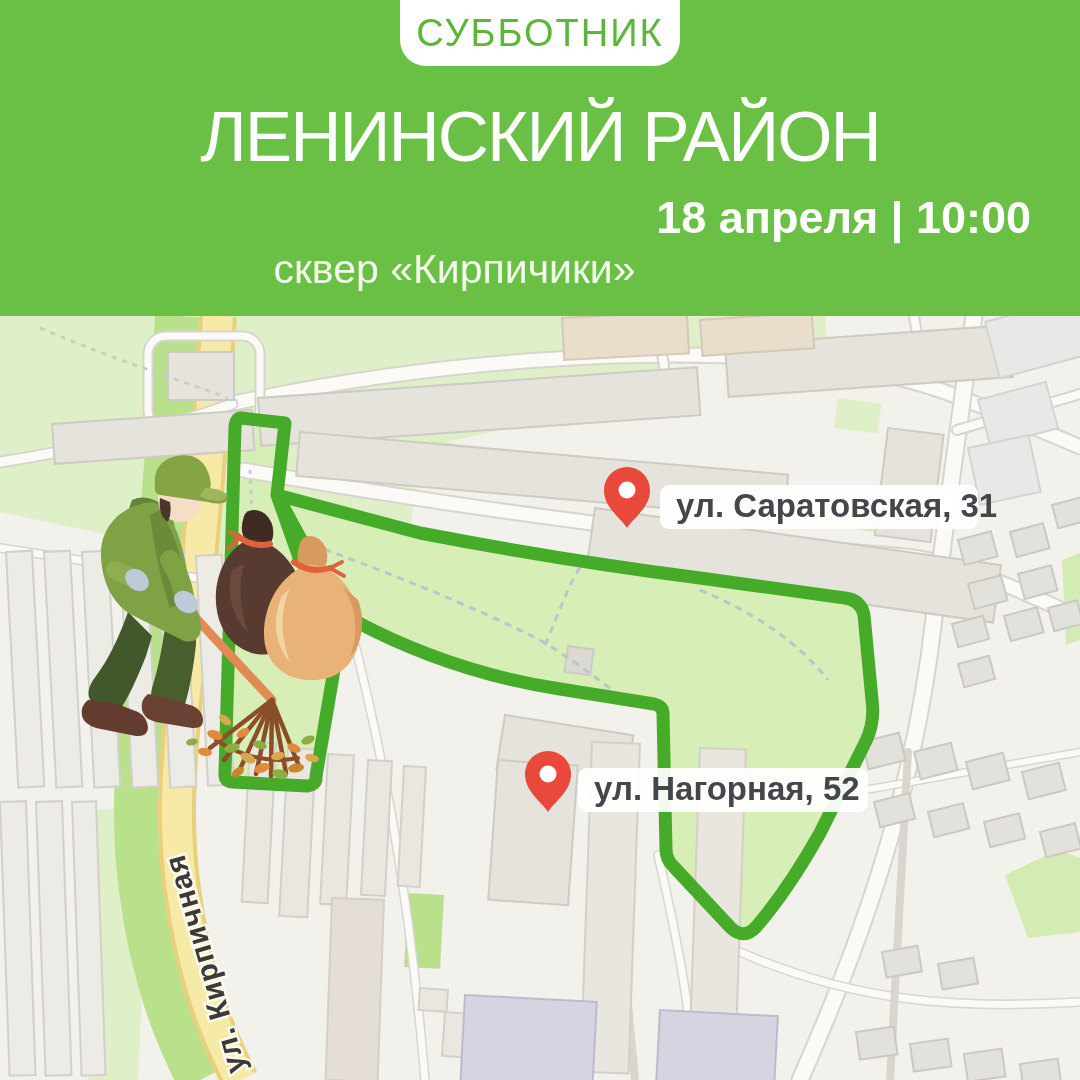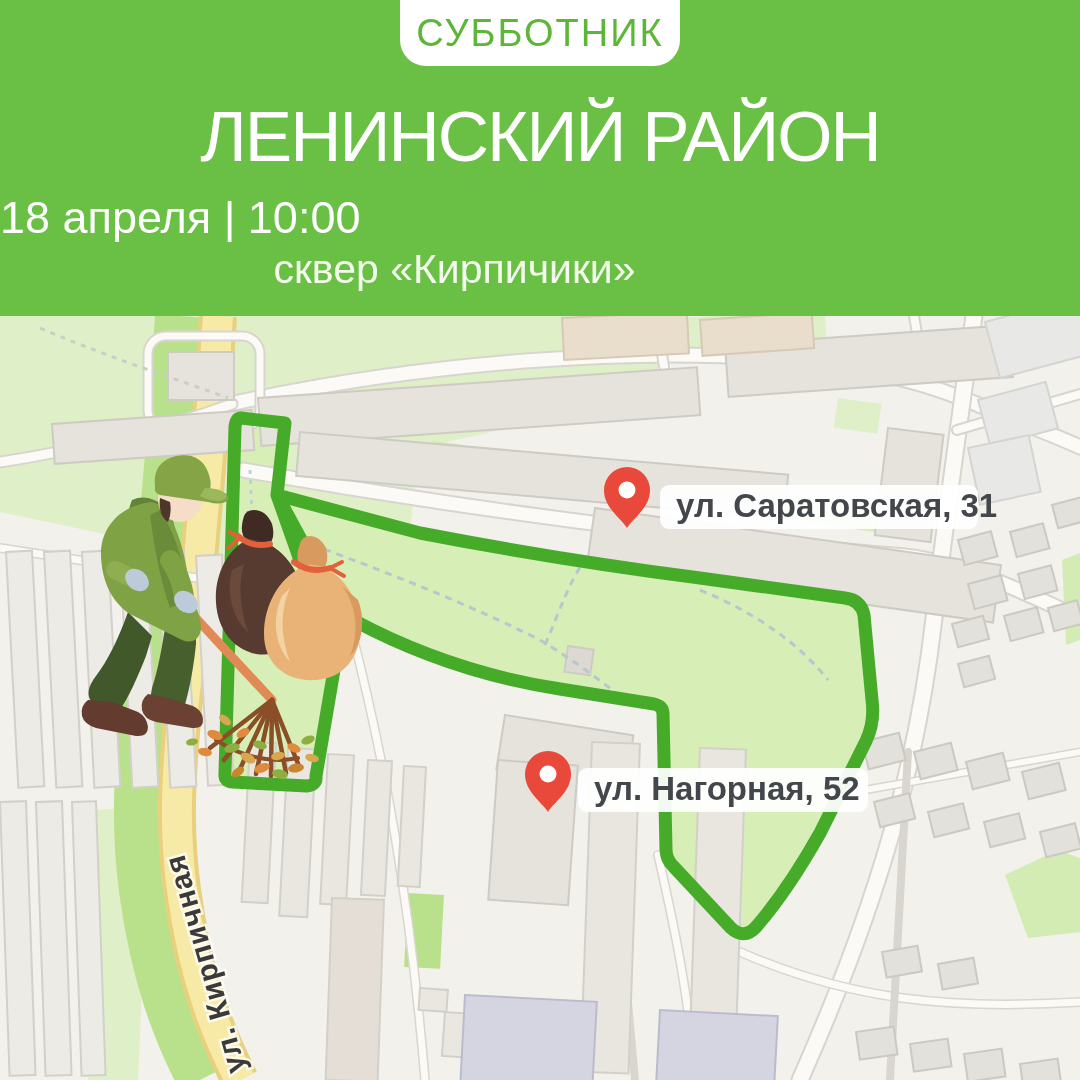--- a/index.html
+++ b/index.html
@@ -4,22 +4,22 @@
 <style>
   html,body{margin:0;padding:0;}
   body{width:1080px;height:1080px;overflow:hidden;background:#fff;
        font-family:"Liberation Sans","DejaVu Sans",sans-serif;position:relative;}
   .header{position:absolute;left:0;top:0;width:1080px;height:316px;background:#6abf45;}
   .badge{position:absolute;left:400px;top:0;width:280px;height:66px;background:#ffffff;
          border-radius:0 0 26px 26px;display:flex;align-items:center;justify-content:center;}
   .badge span{color:#5cb637;font-size:38px;letter-spacing:2px;font-weight:500;}
   .title{position:absolute;left:0;top:96px;width:1080px;text-align:center;color:#ffffff;
          font-size:71px;font-weight:400;letter-spacing:-2px;}
-  .datetime{position:absolute;left:0;top:192px;width:1031px;text-align:left;color:#ffffff;
-         font-size:45px;font-weight:400;}
+  .datetime{position:absolute;left:0;top:192px;width:1031px;text-align:right;color:#ffffff;
+         font-size:45px;font-weight:700;}
   .location{position:absolute;left:0;top:246px;width:909px;text-align:center;color:#f2fbec;
          font-size:41px;font-weight:400;}
   .map{position:absolute;left:0;top:316px;width:1080px;height:764px;}
   svg text.pinlabel{font-family:"Liberation Sans",sans-serif;font-size:33px;font-weight:700;fill:#43464b;}
   svg text.street{font-family:"Liberation Sans",sans-serif;font-size:30px;font-weight:700;fill:#3a3a3a;
        letter-spacing:1px;paint-order:stroke;stroke:#ffffff;stroke-width:5px;stroke-opacity:.75;}
 </style>
 </head>
 <body>
 

